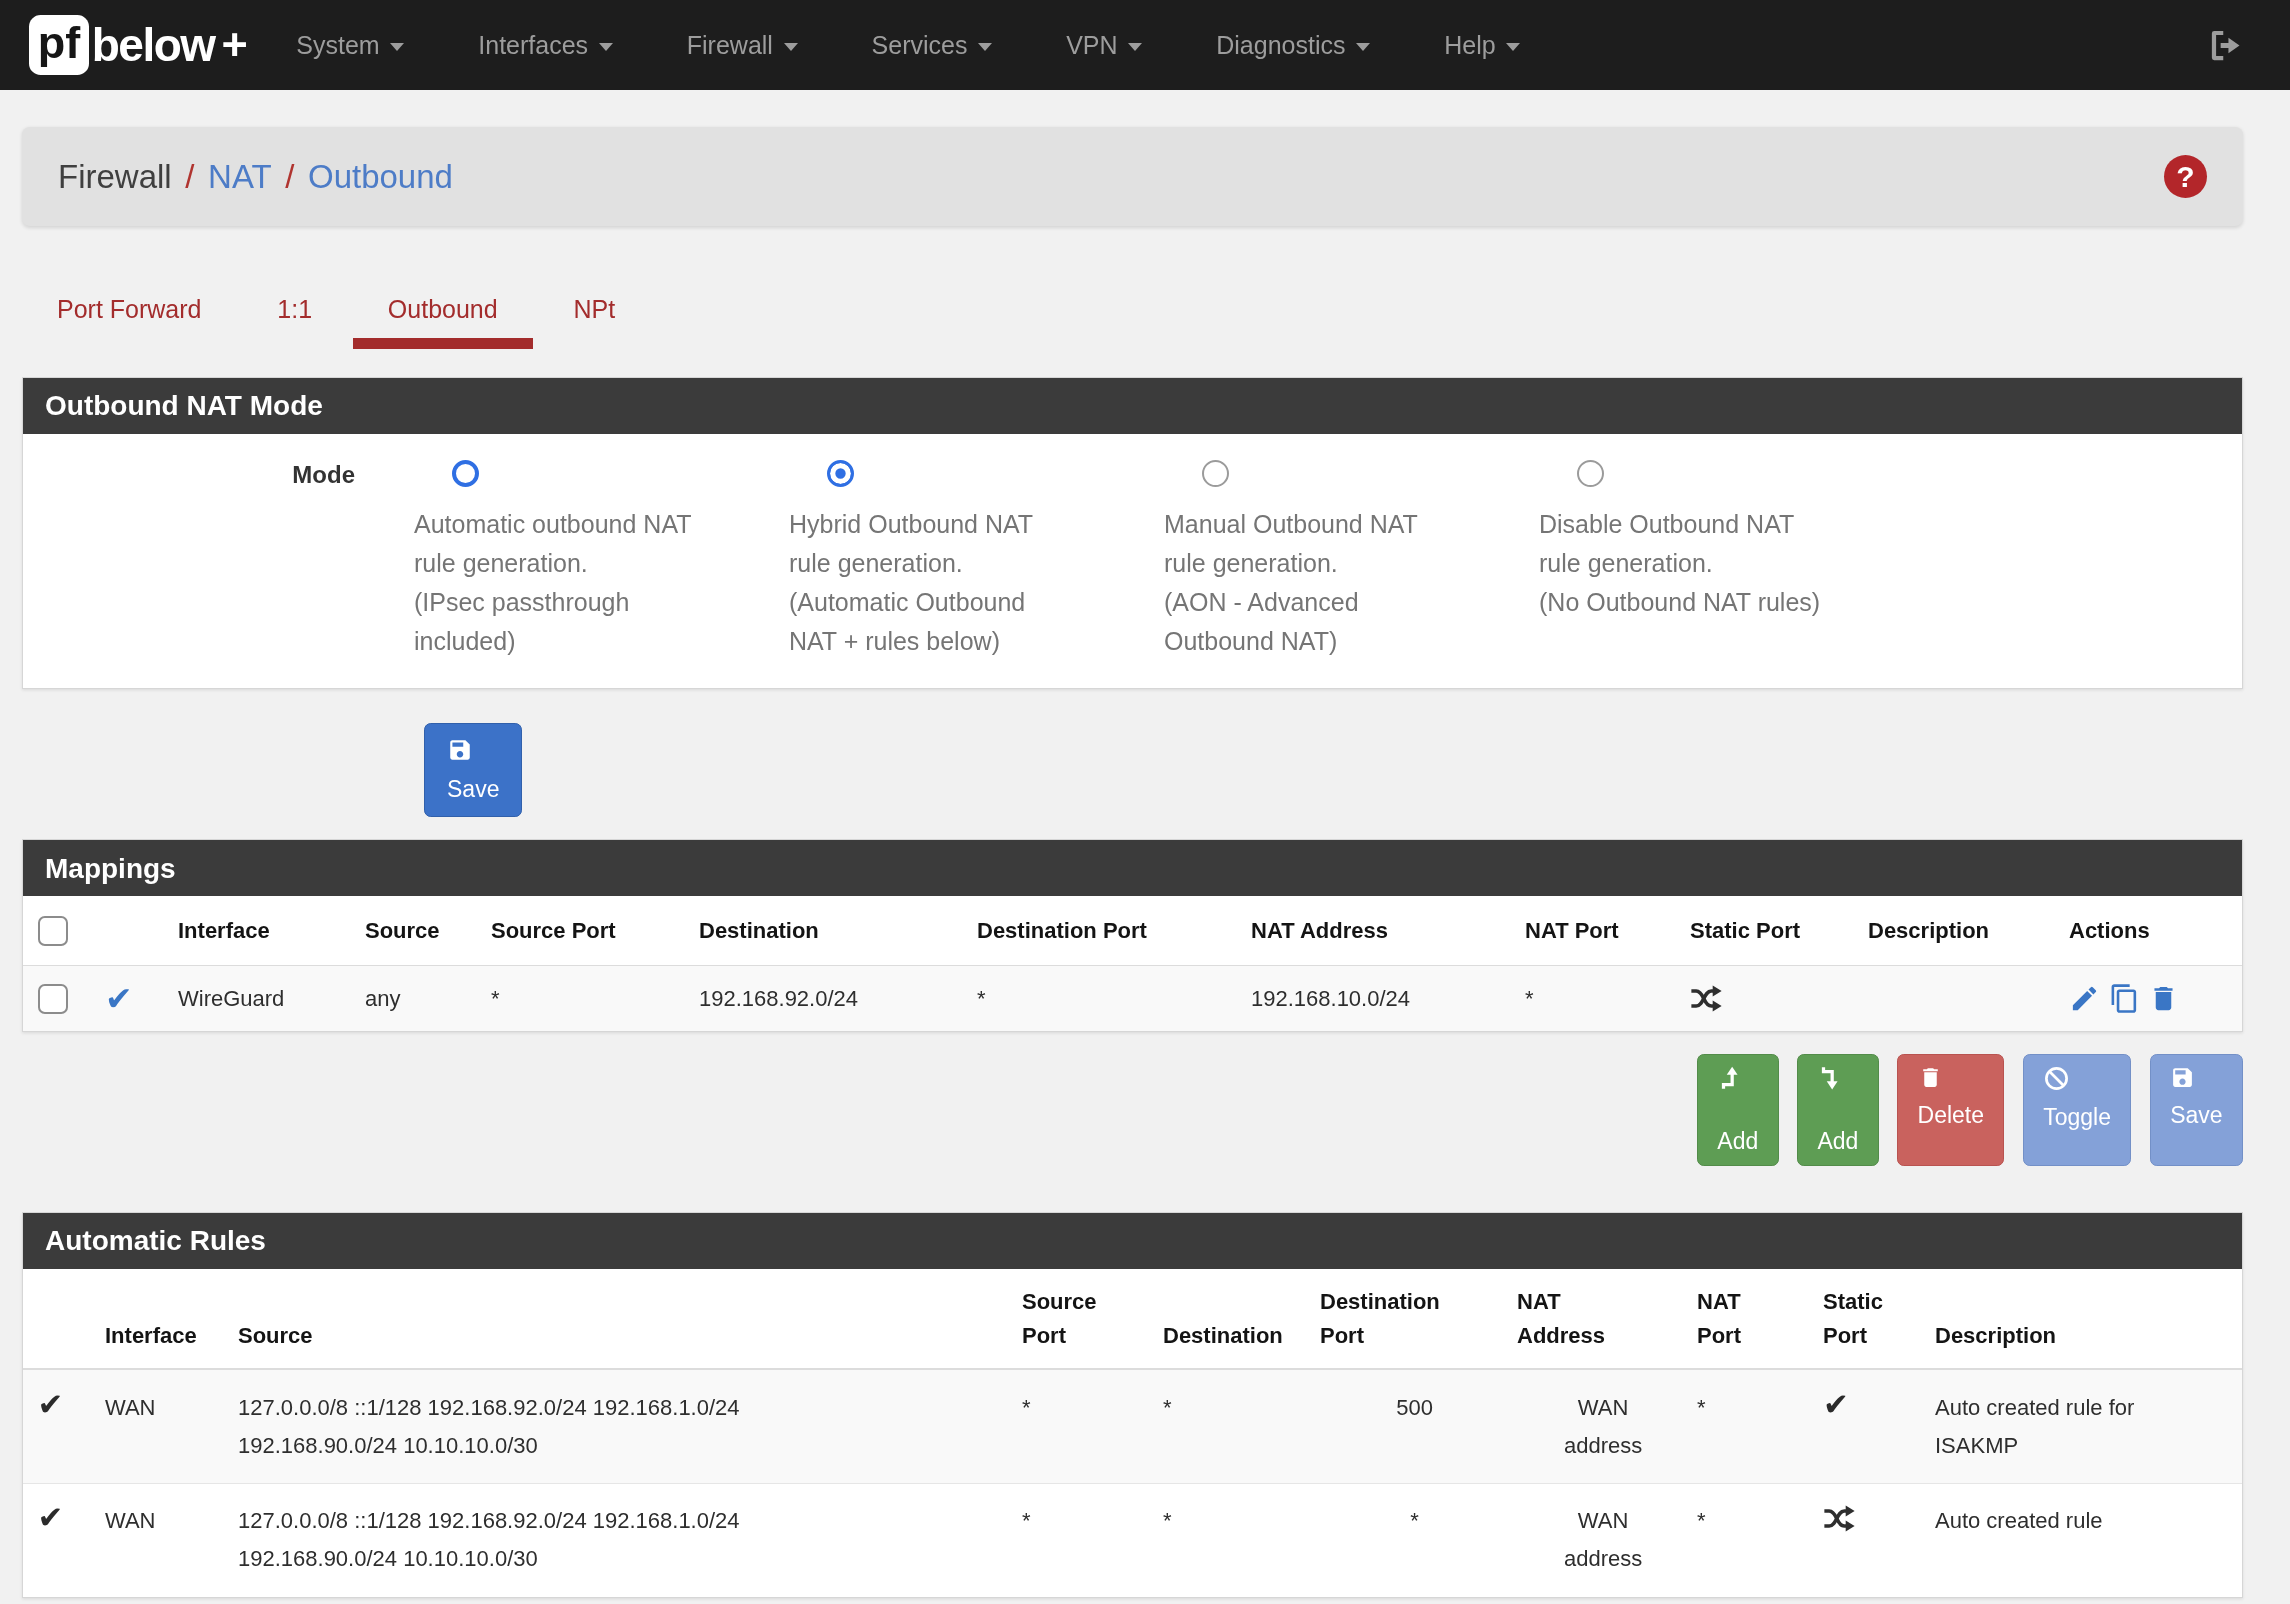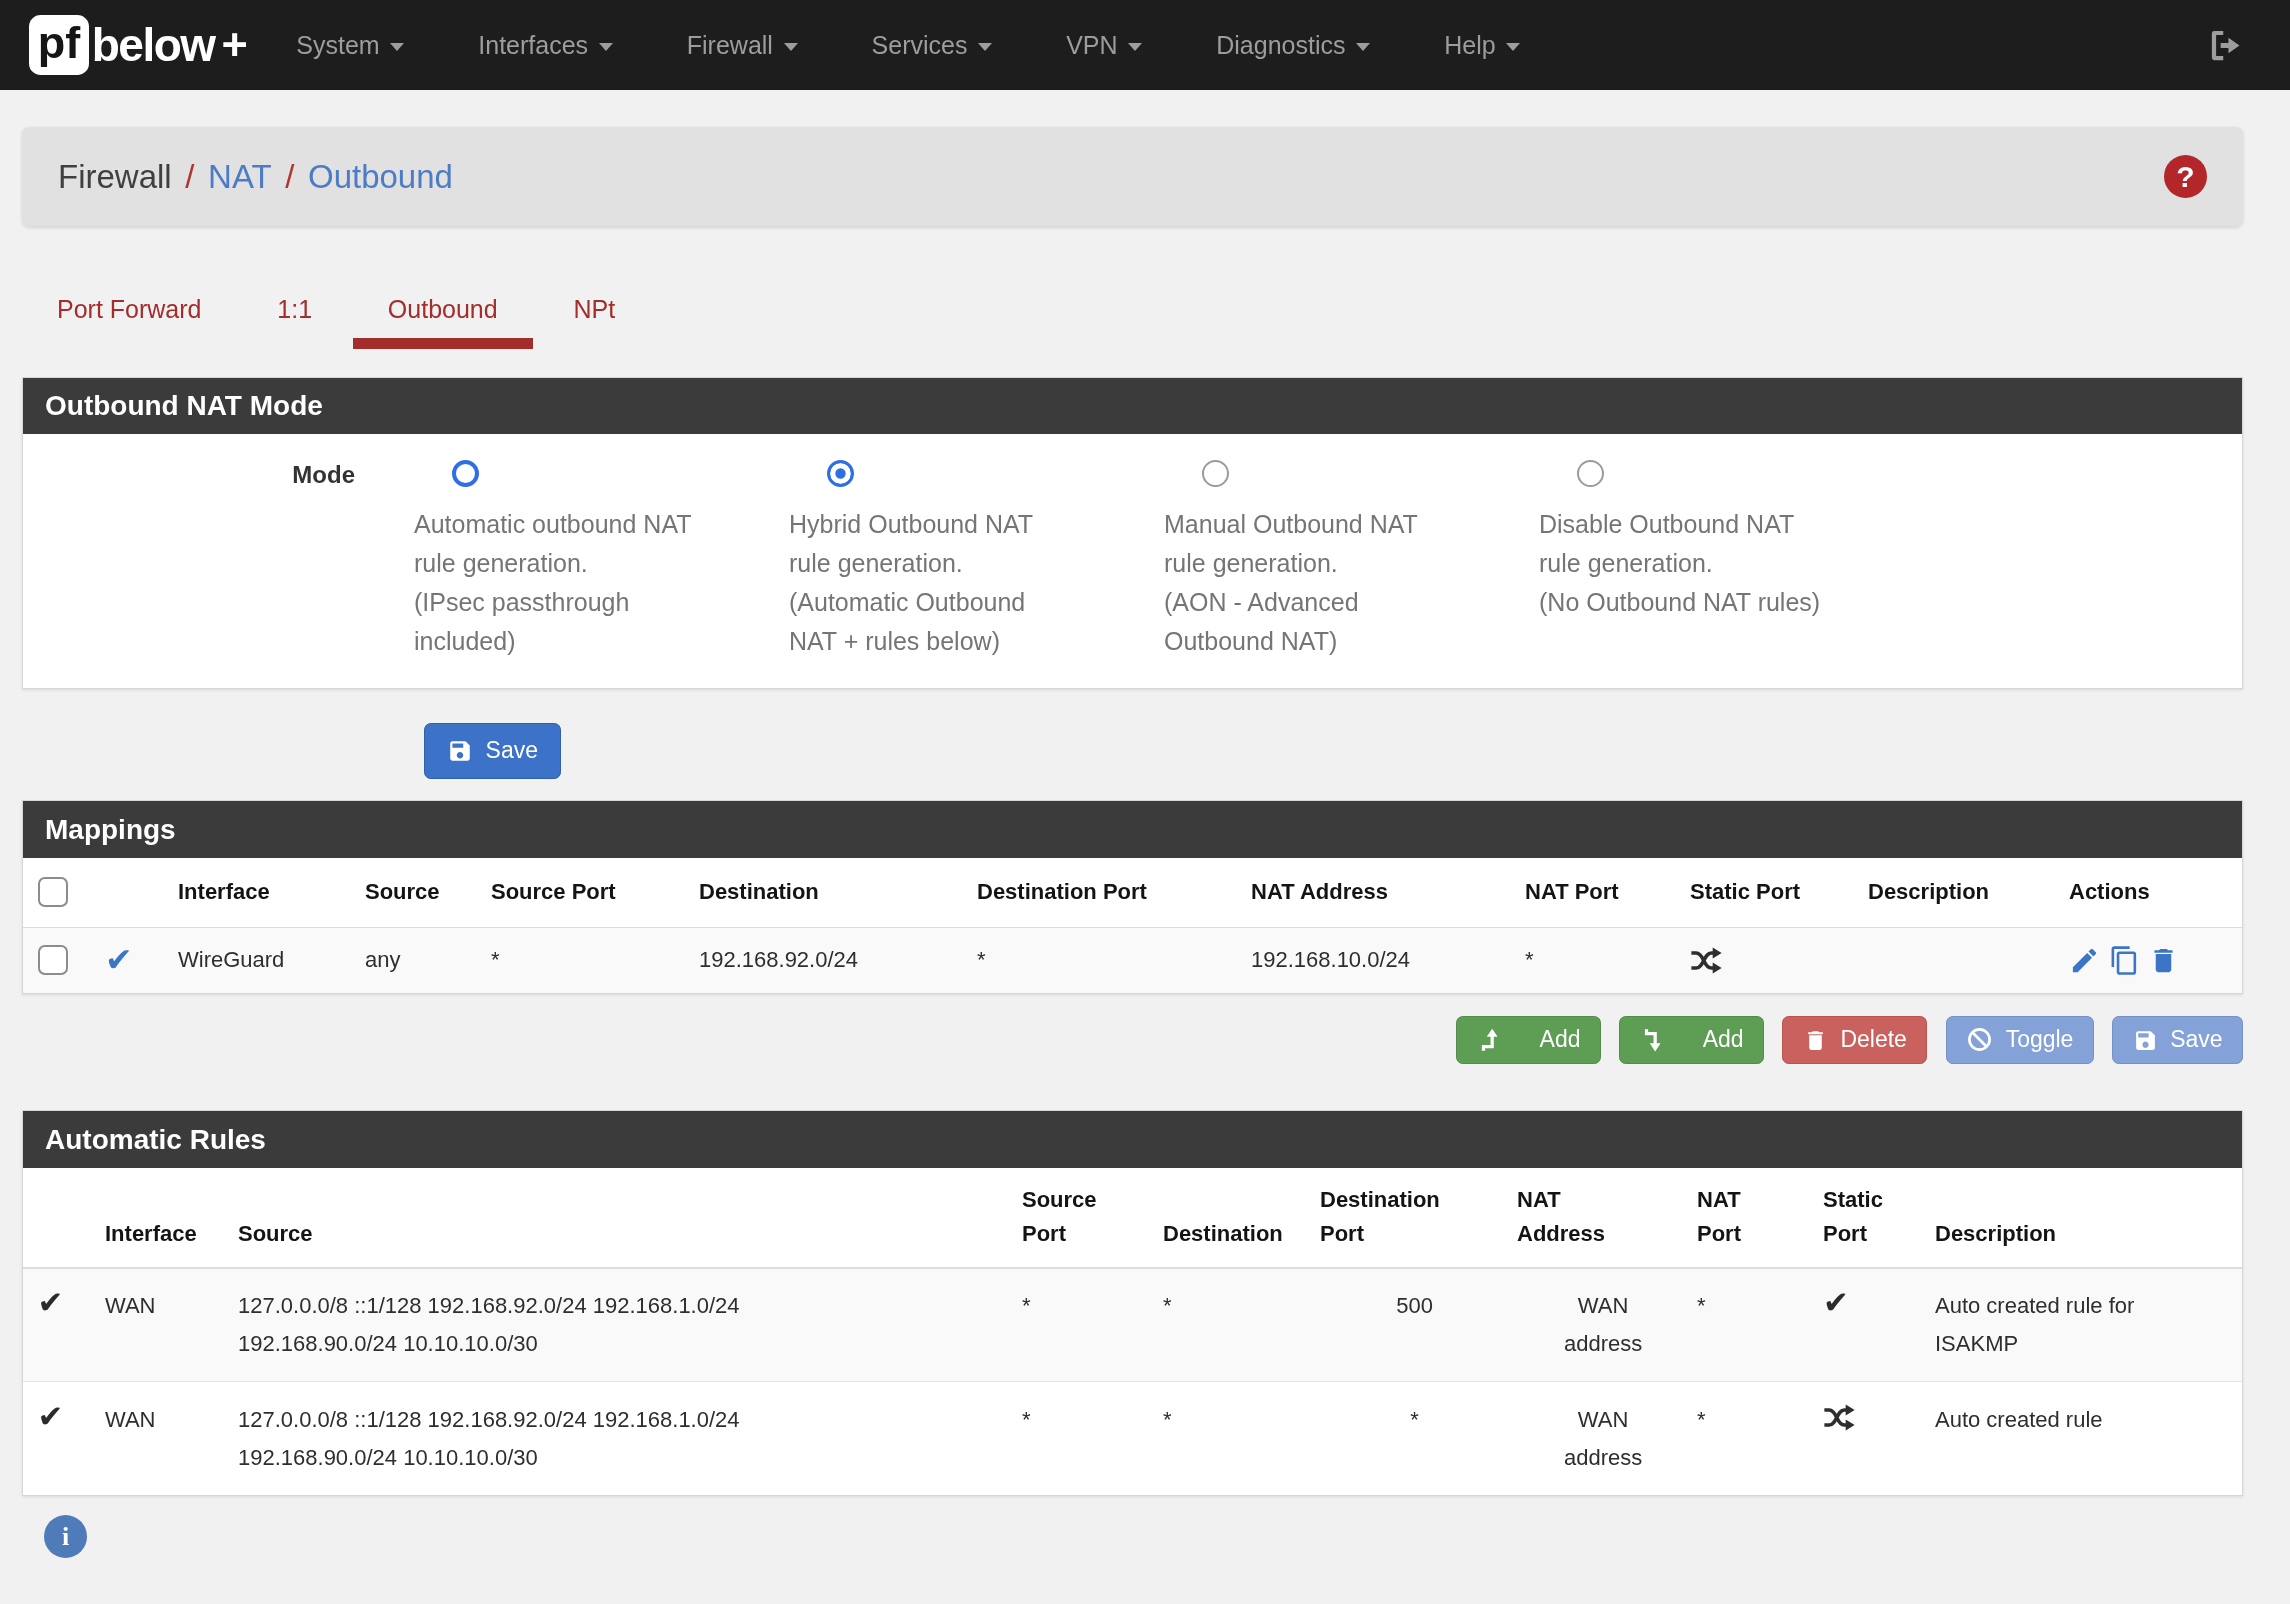--- a/index.html
+++ b/index.html
@@ -41,21 +41,21 @@
   .mode-label { width:332px; text-align:right; font-weight:bold; font-size:24px; color:#333; padding-top:1px; flex:none; }
   .mode-cols { display:flex; margin-left:59px; }
   .mode-col { width:375px; flex:none; }
   .radio { width:27px; height:27px; border-radius:50%; margin-left:38px; cursor:pointer; }
   .radio.ring    { border:4.4px solid #2f6fe3; background:#fff; }
   .radio.checked { border:3.9px solid #2f6fe3; background:#2f6fe3; box-shadow:inset 0 0 0 5.3px #fff; }
   .radio.plain   { border:2.9px solid #9b9b9b; background:#fff; }
   .mode-text { margin-top:17.5px; color:#757575; font-size:25px; line-height:39px; }
   .pre { white-space:pre-line; }
   
-  .btn { display:inline-flex; align-items:flex-end; gap:12.6px; border-radius:6.8px; font-size:23px; color:#fff; border:1px solid transparent; cursor:pointer; font-family:inherit; }
+  .btn { display:inline-flex; align-items:flex-start; gap:12.6px; border-radius:6.8px; font-size:23px; color:#fff; border:1px solid transparent; cursor:pointer; font-family:inherit;flex-direction:column; }
   .btn-primary { background:#3c72c8; border-color:#3160ab; padding:13.6px 22px; margin:34px 0 0 402px; }
   .btn-success { background:#5e9d54; border-color:#538c4a;gap:37px; }
   .btn-danger  { background:#c9625e; border-color:#b95350; }
   .btn-info    { background:#84a1d8; border-color:#7390c7; }
   .btn-sm { padding:9.7px 19.4px; }
   .btn-row { display:flex; justify-content:flex-end; gap:18.4px; margin-top:22px; }
   
   .mappings-panel { margin-top:21.3px; }
   table { width:100%; border-collapse:collapse; table-layout:fixed; }
   th, td { text-align:left; }

